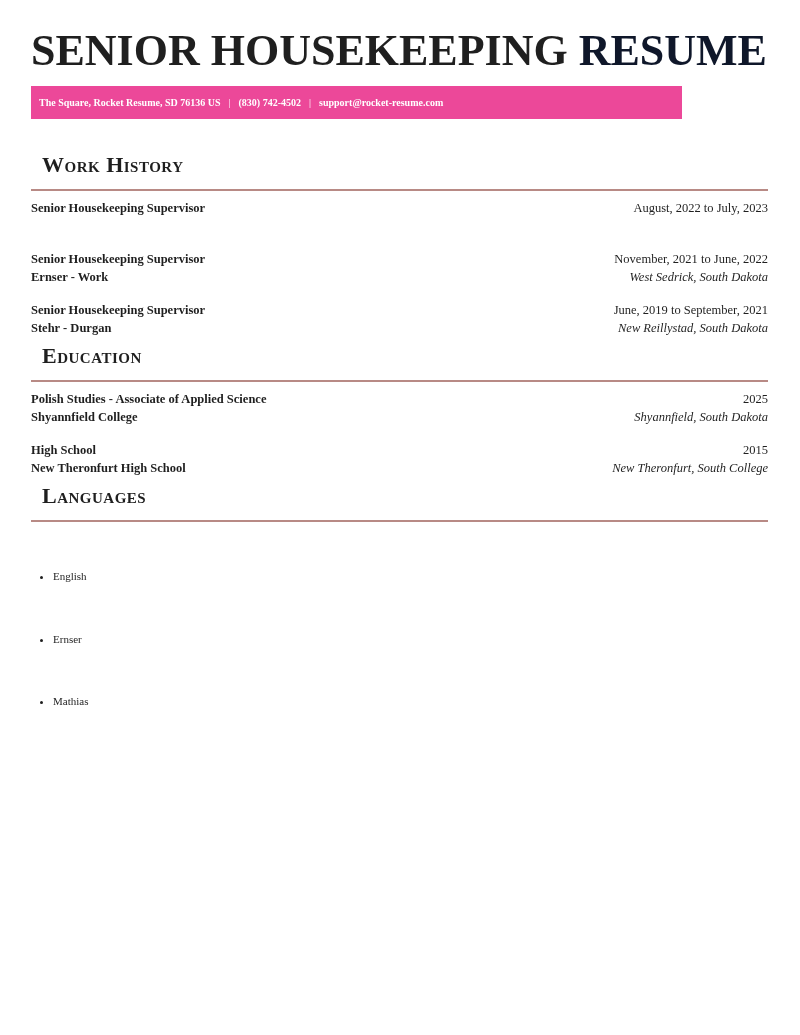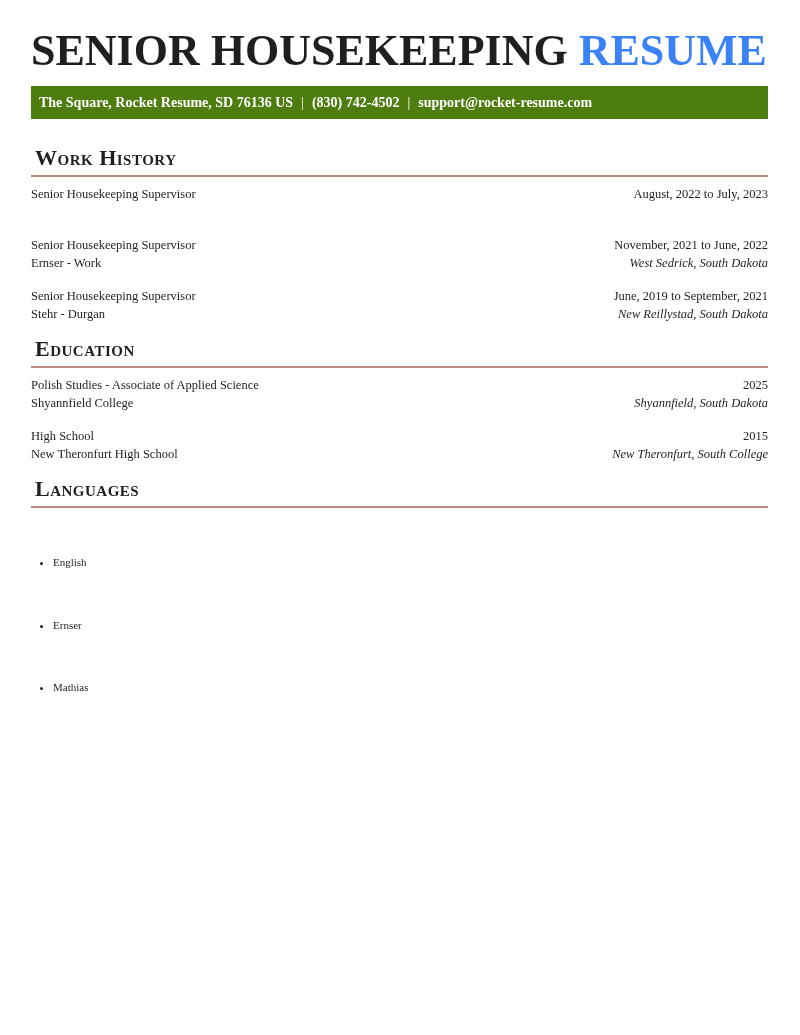--- a/index.html
+++ b/index.html
@@ -6,38 +6,38 @@
     body {
       width: 800px; height: 1035px; position: relative; overflow: hidden;
       font-family: "Liberation Serif", "DejaVu Serif", serif; color: #1f1f1f;
     }
     .page { position: absolute; left: 31px; top: 0; width: 737px; }
     .title {
       margin: 0; position: absolute; top: 27px; left: 0;
       font-size: 44px; font-weight: bold; letter-spacing: 0px; line-height: 48px;
       white-space: nowrap; color: #1f1f1f;
     }
-    .title .accent { color: #3b82f6; }
+    .title .accent { color: #0f172a; }
     .contact-bar {
-      position: absolute; top: 86px; left: 0; width: 737px; height: 33px;
-      background: #4d7c0f; color: #ffffff; font-weight: bold; font-size: 14px;
+      position: absolute; top: 86px; left: 0; width: 651px; height: 33px;
+      background: #ec4899; color: #ffffff; font-weight: bold; font-size: 10px;
       display: flex; align-items: center; padding-left: 8px; box-sizing: border-box;
       white-space: nowrap;
     }
     .contact-bar .sep { margin: 0 8px; font-weight: normal; }
     .section { position: absolute; left: 0; width: 737px; }
     .section-title {
-      margin: 4px; font-size: 22px; font-weight: bold; font-variant: small-caps;
+      margin: 11px; font-size: 22px; font-weight: bold; font-variant: small-caps;
       letter-spacing: 0.5px; line-height: 26px; color: #1f1f1f;
     }
     .divider { height: 2px; background: #b88a85; margin-top: 4px; }
     .entry { position: relative; height: 34px; margin-top: 9px; }
     .entry + .entry { margin-top: 17px; }
     .row { display: flex; justify-content: space-between; height: 17.5px; line-height: 17.5px; font-size: 12.5px; }
-    .row .left { font-weight: normal; }
+    .row .left { font-weight: bold; }
     .row .right-plain { font-style: normal; }
     .row .right-italic { font-style: italic; }
     ul.langs { margin: 8px 0 0 0; padding-left: 22px; font-size: 11px; line-height: 15.5px; }
     ul.langs li { padding-left: 0; margin-top: 47px; }
   </style>
 </head>
 <body>
 
 <div class="page">
   <h1 class="title"><span>SENIOR HOUSEKEEPING</span> <span class="accent">RESUME</span></h1>

